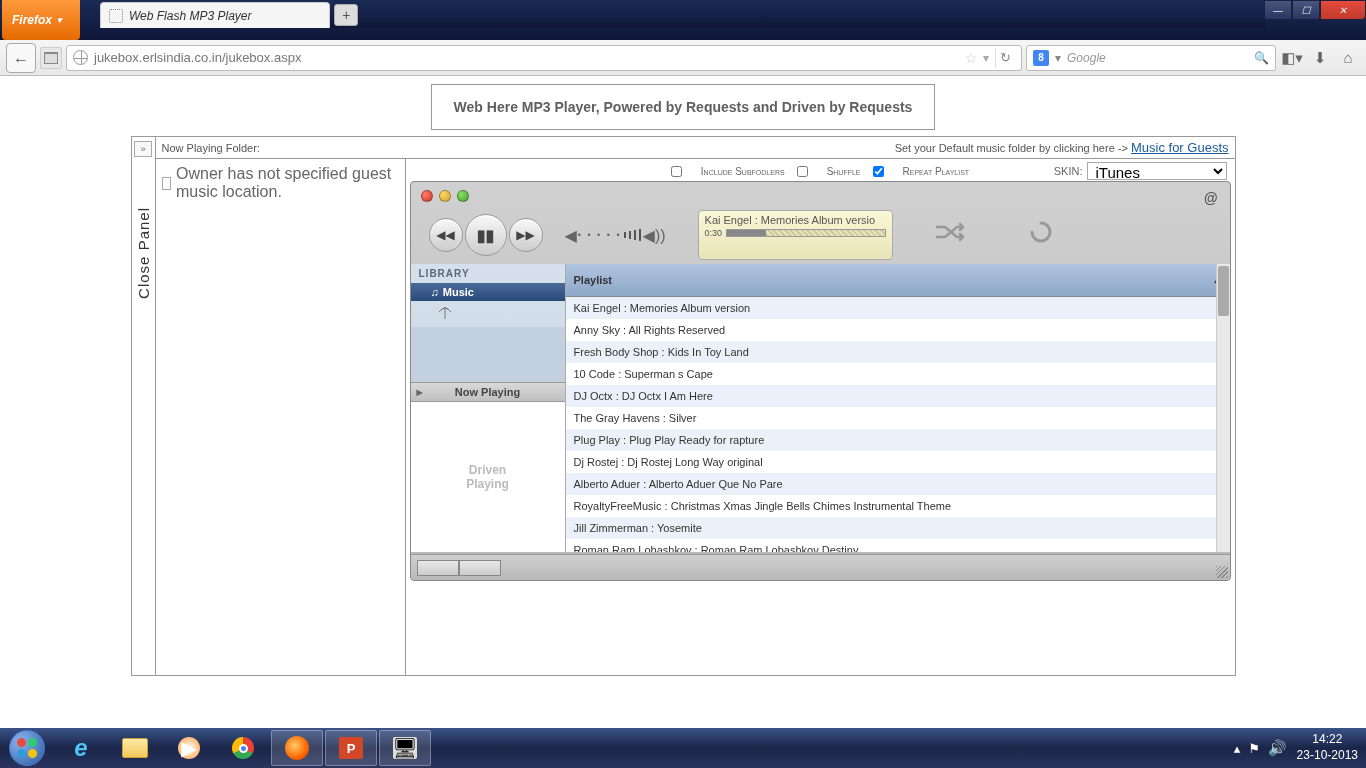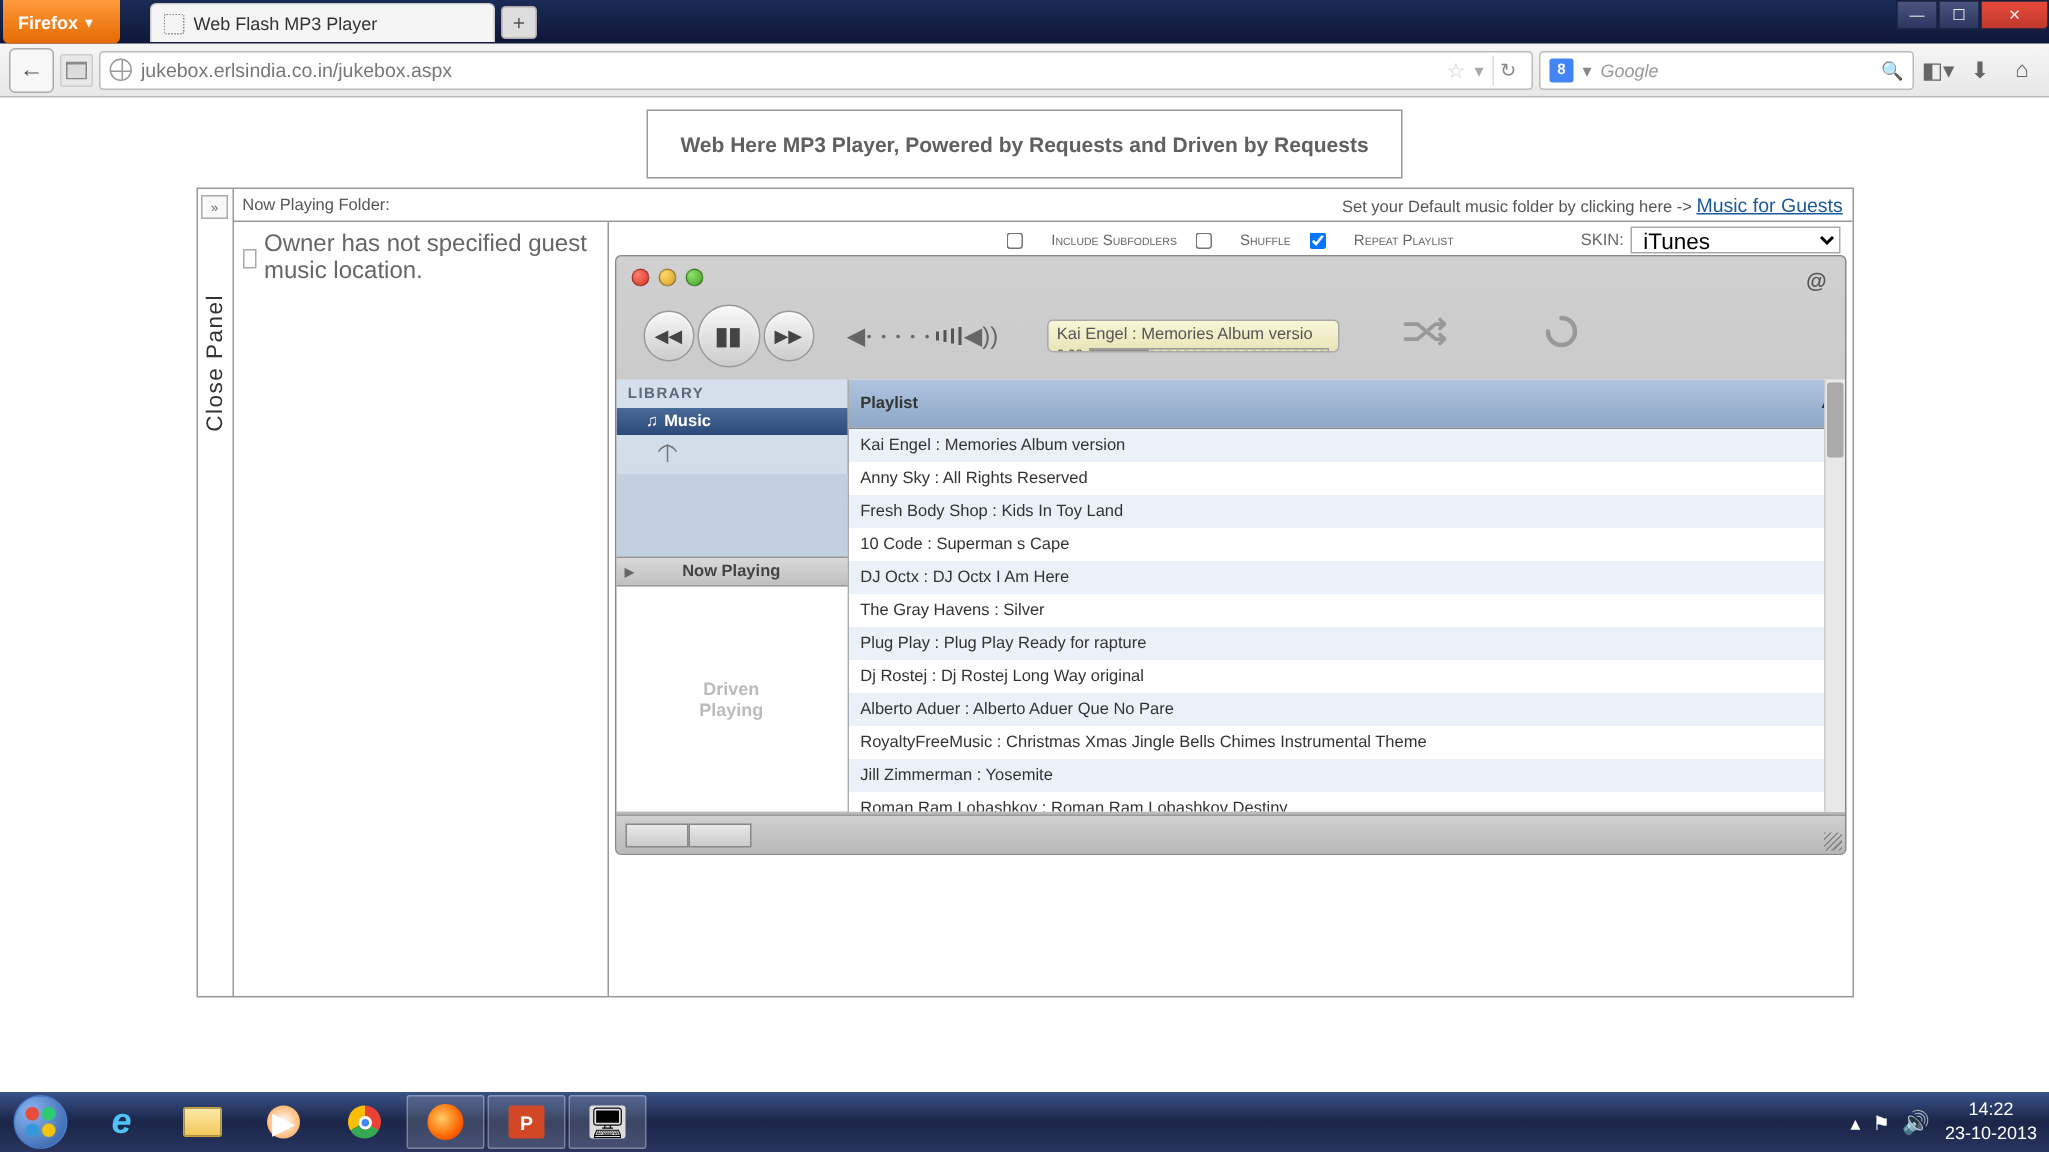--- a/index.html
+++ b/index.html
@@ -1,19 +1,19 @@
 <!DOCTYPE html>
 <html><head>
 <meta charset="utf-8">
 <style>
 * { margin: 0; padding: 0; box-sizing: border-box; font-family: "Segoe UI", Tahoma, sans-serif; }
 body { width: 1366px; height: 768px; overflow: hidden; background: #fff; position: relative; }
 
 
-.ff-top { height: 29px; background: linear-gradient(180deg, #1a2b56 0%, #0f1738 100%); display: flex; align-items: stretch; position: relative; }
+.ff-top { height: 40px; background: linear-gradient(180deg, #1a2b56 0%, #0f1738 100%); display: flex; align-items: stretch; position: relative; font-style: italic; }
 .ff-menu { background: linear-gradient(180deg, #ff9a3c 0%, #e56a00 100%); color: #fff; font-size: 12px; padding: 0 18px 0 10px; display: flex; align-items: center; border-radius: 0 0 4px 4px; font-weight: bold; position: relative; margin-left: 2px; }
 .ff-menu::after { content: "▾"; font-size: 9px; margin-left: 5px; color: #fff; }
 .win-controls { position: absolute; right: 0; top: 0; display: flex; height: 20px; }
 .win-btn { width: 28px; height: 20px; background: linear-gradient(180deg, #4a5580, #2a3560); border: 1px solid #1a2040; display: flex; align-items: center; justify-content: center; font-size: 10px; color: #eee; }
 .win-close { background: linear-gradient(180deg, #e74a3a, #c0392b); width: 46px; border-radius: 0 0 4px 0; }
 
 .tab-strip { height: 28px; background: linear-gradient(180deg, #1a2b56 0%, #0f1738 100%); position: absolute; top: 0; left: 100px; right: 100px; display: flex; align-items: flex-end; }
 .tab { background: #f5f5f5; border: 1px solid #ccc; border-bottom: none; border-radius: 4px 4px 0 0; height: 26px; min-width: 230px; display: flex; align-items: center; padding: 0 8px; font-size: 12px; color: #333; gap: 6px; }
 .tab-icon { width: 14px; height: 14px; border: 1px dotted #888; border-radius: 2px; }
 .new-tab { width: 24px; height: 22px; background: #ddd; border: 1px solid #aaa; border-radius: 3px; display: flex; align-items: center; justify-content: center; margin-left: 4px; margin-bottom: 2px; font-size: 14px; color: #555; }
@@ -69,21 +69,21 @@
 .tl.y { background: radial-gradient(circle at 30% 30%, #ffd86b, #d4a12a); }
 .tl.g { background: radial-gradient(circle at 30% 30%, #8be26b, #4aa12a); }
 .at { position: absolute; right: 12px; top: 8px; font-size: 14px; color: #555; font-weight: bold; font-style: italic; }
 
 .controls-row { position: absolute; top: 28px; left: 0; right: 0; height: 50px; display: flex; align-items: center; padding: 0 18px; gap: 2px; }
 .ctrl-btn { width: 34px; height: 34px; border-radius: 50%; background: linear-gradient(180deg, #f8f8f8, #ccc); border: 1px solid #999; display: flex; align-items: center; justify-content: center; color: #444; font-size: 12px; box-shadow: inset 0 1px 2px rgba(255,255,255,.8); }
 .ctrl-btn.play { width: 42px; height: 42px; font-size: 16px; font-weight: bold; }
 .vol { margin-left: 20px; display: flex; align-items: center; gap: 1px; color: #666; }
 .vol-bar { width: 2px; background: #555; margin: 0 1px; }
 
-.lcd { margin-left: 30px; width: 195px; height: 22px; background: linear-gradient(180deg, #faf7d8, #e8e4b8); border: 1px solid #aaa; border-radius: 4px; padding: 3px 6px; font-size: 10px; color: #555; overflow: hidden; }
+.lcd { margin-left: 30px; width: 195px; height: 50px; background: linear-gradient(180deg, #faf7d8, #e8e4b8); border: 1px solid #aaa; border-radius: 4px; padding: 3px 6px; font-size: 10px; color: #555; overflow: hidden; }
 .lcd-title { font-size: 11px; white-space: nowrap; }
 .lcd-prog { display: flex; align-items: center; gap: 4px; margin-top: 2px; }
 .lcd-time { font-size: 9px; }
 .prog-track { flex: 1; height: 8px; border: 1px solid #999; background: repeating-linear-gradient(45deg, #ccc8a0, #ccc8a0 2px, #e8e4b8 2px, #e8e4b8 4px); position: relative; }
 .prog-fill { position: absolute; left: 0; top: 0; bottom: 0; width: 25%; background: #888; }
 
 .shuffle-ico, .repeat-ico { margin-left: 40px; color: #888; font-size: 22px; }
 .repeat-ico { margin-left: 60px; }
 
 

